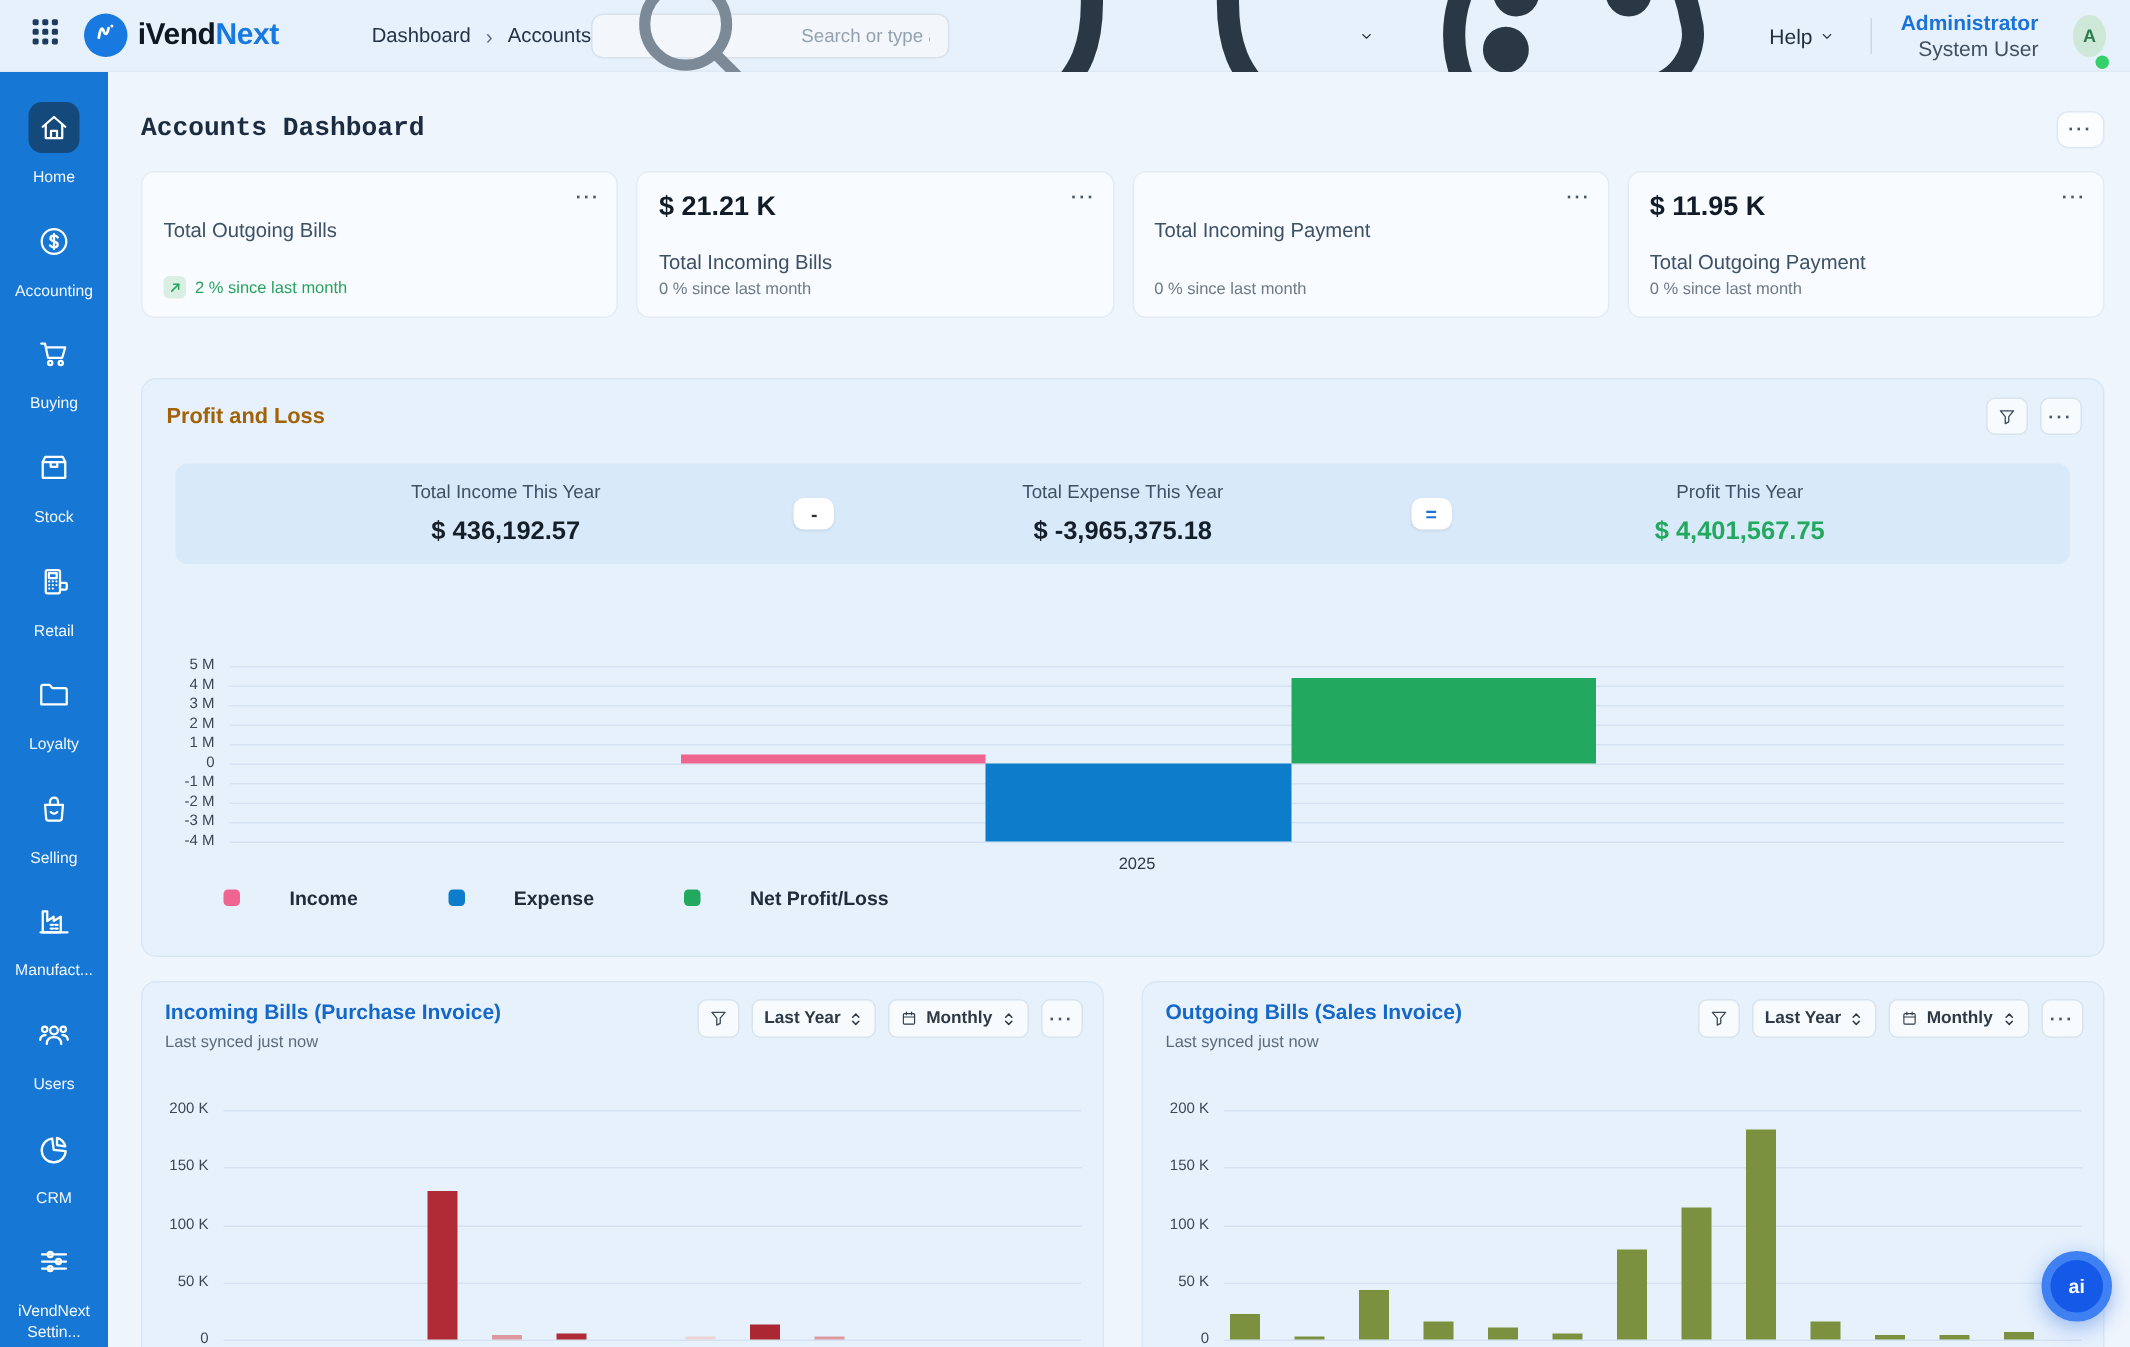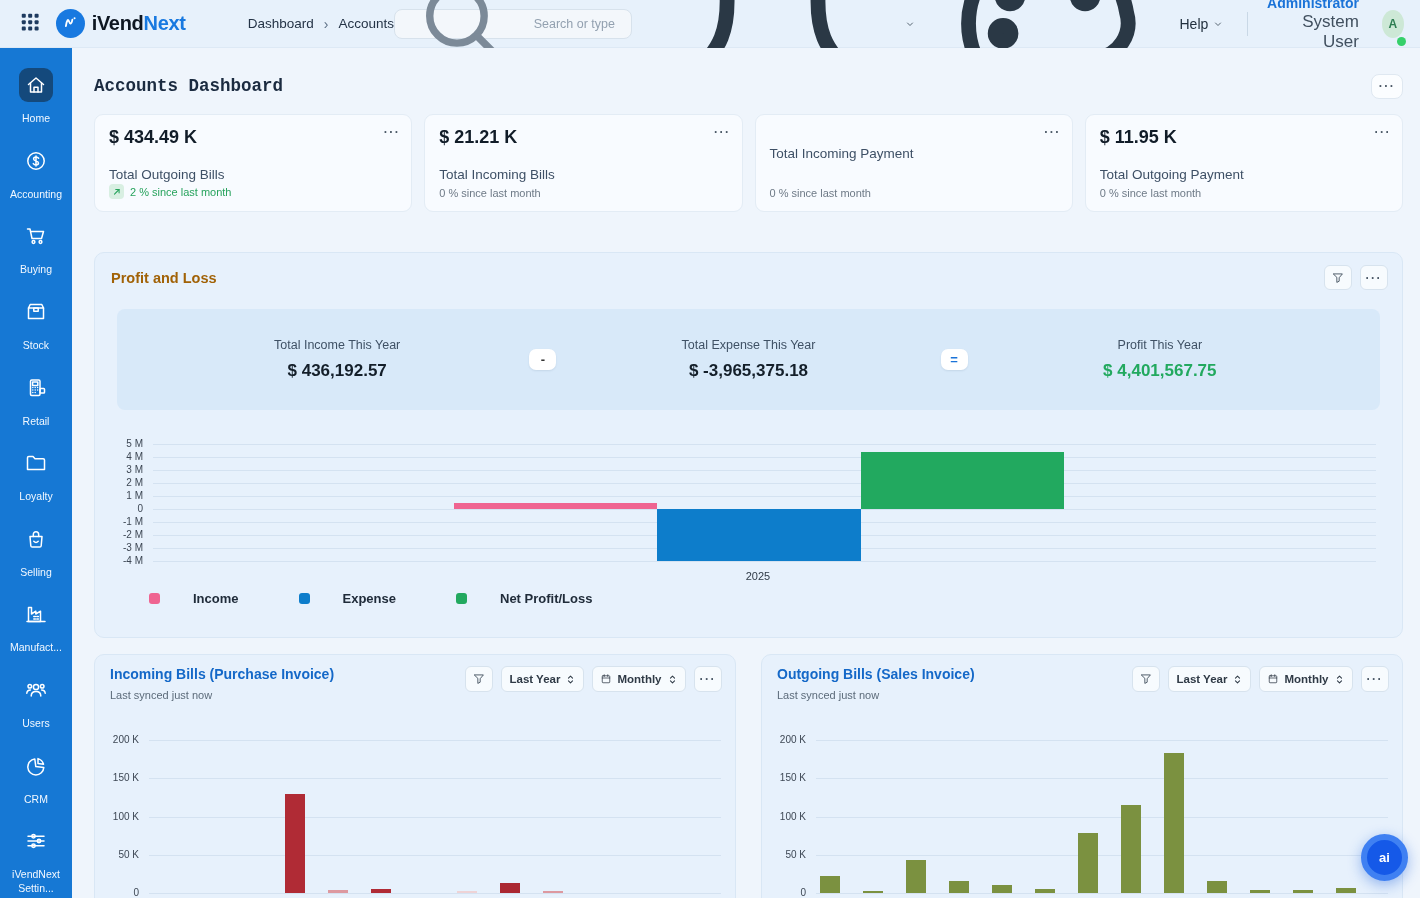--- a/index.html
+++ b/index.html
@@ -22,21 +22,21 @@
           display:flex;align-items:center;padding:0 10px;gap:8px;box-sizing:border-box;}
   .search input{border:none;background:transparent;outline:none;font-size:12.5px;color:#2e3b49;width:100%;font-family:inherit;}
   .search input::placeholder{color:#93a1b0;}
   .tb-group{display:flex;align-items:center;gap:13px;margin-left:22px;color:#2a3845;}
   .tb-btn{display:flex;align-items:center;cursor:pointer;color:#2a3845;gap:4px;}
   .bell-wrap{position:relative;}
   .help-lb{font-size:14px;color:#22303e;}
   .vdiv{width:1px;height:24px;background:#c9d8e6;margin:0 6px 0 10px;}
   .user-block{text-align:right;line-height:1.2;cursor:pointer;margin-right:10px;}
   .user-name{color:#1a73d8;font-weight:bold;font-size:14px;}
-  .user-role{font-size:17px;color:#41505f;}
+  .user-role{font-size:14px;color:#41505f;}
   .avatar{position:relative;width:28px;height:28px;border-radius:50%;background:#cde8d6;color:#2e7d52;
           font-weight:bold;font-size:12px;display:flex;align-items:center;justify-content:center;cursor:pointer;}
   .avatar-dot{position:absolute;right:-2px;bottom:-8px;width:9px;height:9px;border-radius:50%;background:#35d06a;}
 
   
   .sidebar{position:absolute;top:48px;left:0;width:72px;bottom:0;background:#1678d4;padding-top:20px;
            box-sizing:border-box;display:flex;flex-direction:column;align-items:center;overflow:hidden;}
   .side-item{display:flex;flex-direction:column;align-items:center;margin-bottom:18px;cursor:pointer;width:100%;}
   .side-icon{width:34px;height:34px;border-radius:9px;display:flex;align-items:center;justify-content:center;margin-bottom:10px;color:#fff;}
   .side-icon svg{width:24px;height:24px;}
@@ -65,21 +65,21 @@
 
   .pl-panel{margin-top:40px;height:386px;background:#e7f1fc;border:1px solid #d9e7f5;border-radius:10px;
             position:relative;box-sizing:border-box;}
   .panel-head{display:flex;justify-content:space-between;align-items:center;padding:12px 14px 0 16px;}
   .panel-title{color:#a16207;font-weight:bold;font-size:14.5px;}
   .head-actions{display:flex;gap:8px;}
   .icon-btn{height:25px;min-width:28px;background:#f7fbfe;border:1px solid #d7e3ee;border-radius:6px;
             display:flex;align-items:center;justify-content:center;color:#3c4a58;cursor:pointer;padding:0 5px;box-sizing:border-box;}
   .icon-btn svg{width:14px;height:14px;}
 
-  .pl-strip{position:absolute;left:22px;right:22px;top:56px;height:101px;background:#d8e9f9;border-radius:8px;
+  .pl-strip{position:absolute;left:22px;right:22px;top:56px;height:67px;background:#d8e9f9;border-radius:8px;
             display:flex;align-items:center;padding:0 28px;box-sizing:border-box;}
   .pl-stat{flex:1;text-align:center;}
   .pl-stat-label{font-size:12.5px;color:#3f5165;}
   .pl-stat-value{font-size:17px;font-weight:bold;color:#141f2a;margin-top:9px;}
   .pl-stat-value.green{color:#22a95f;}
   .op-pill{width:27px;height:21px;background:#ffffff;border-radius:7px;display:flex;align-items:center;justify-content:center;
            font-weight:bold;color:#333;font-size:13px;box-shadow:0 1px 2px rgba(30,60,90,.10);}
   .op-pill.eq{color:#1a73d8;}
 
   .tick{position:absolute;font-size:10px;color:#3d4754;width:40px;text-align:right;line-height:12px;}
@@ -315,21 +315,20 @@
   <div class="main">
     <div class="page-head">
       <div class="page-title">Accounts Dashboard</div>
       <div class="pill-btn">
           <span class="dots-txt">···</span>
         </div>
     </div>
 
     <div class="kpi-row" id="kpiRow">
         <div class="kpi-card">
-          <div class="kpi-value">$ 434.49 K</div>
           <div class="kpi-label">Total Outgoing Bills</div>
           <div class="kpi-trend pos">
             <span class="trend-ic">
               <svg viewBox="0 0 24 24" fill="none" stroke="currentColor" stroke-width="2.6" stroke-linecap="round" stroke-linejoin="round" width="10" height="10">
                 <path d="M6 17 L17 6"></path>
                 <path d="M9 6 H17 V14"></path>
               </svg>
             </span>
             <span>2 % since last month</span>
           </div>

